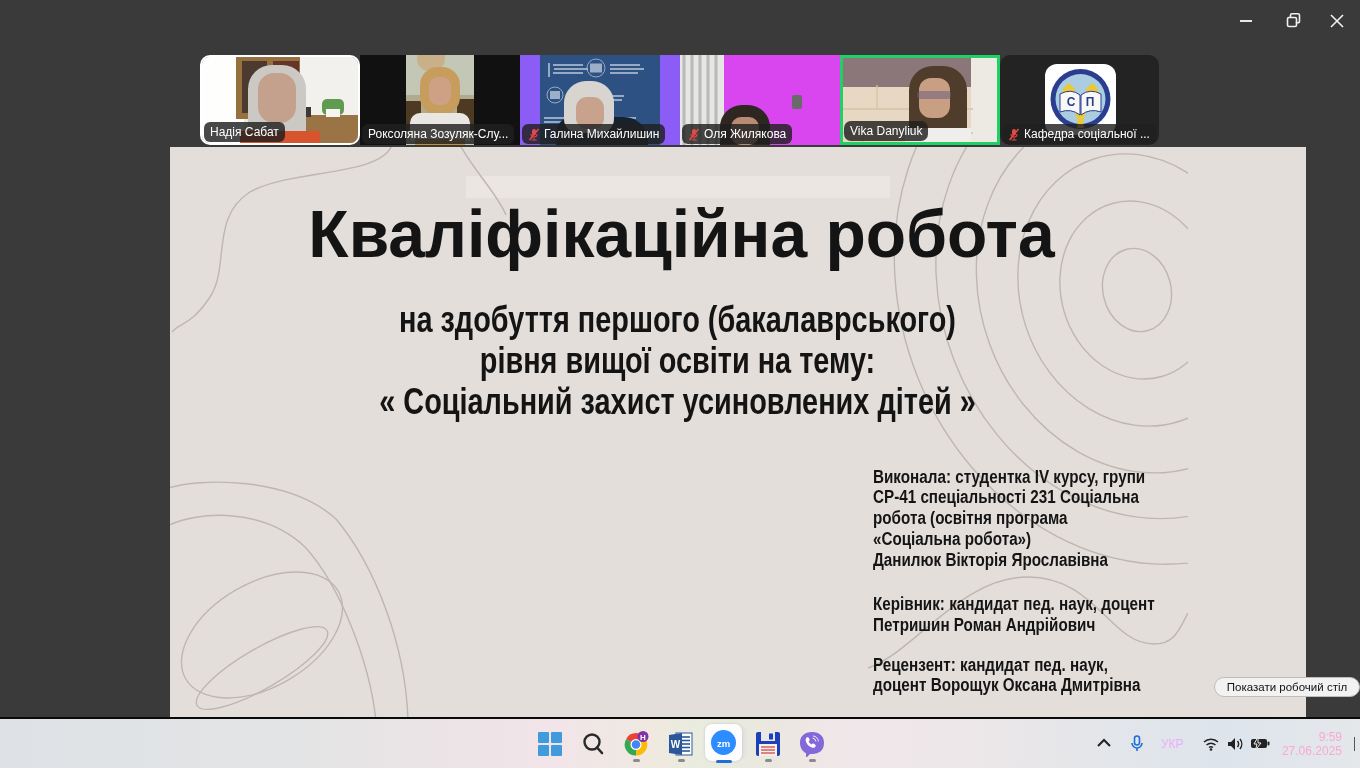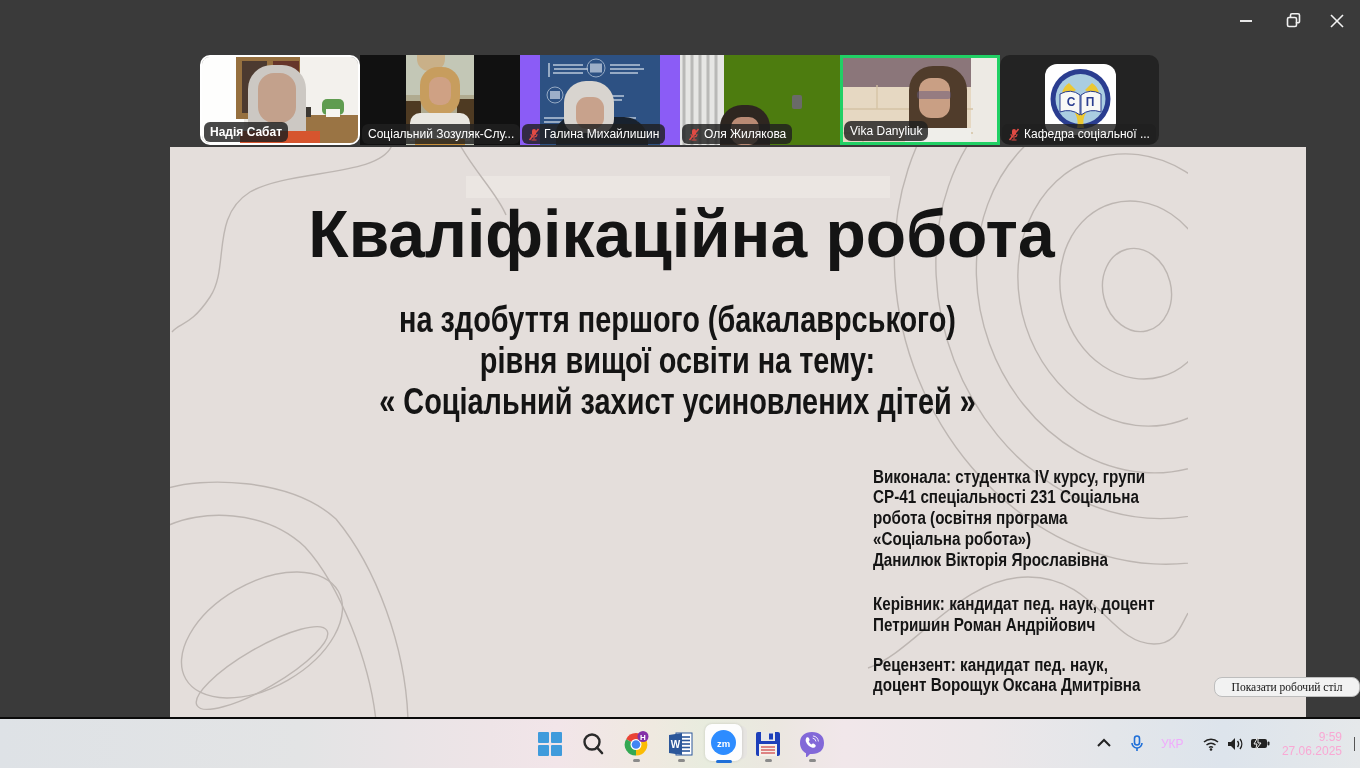--- a/index.html
+++ b/index.html
@@ -38,21 +38,21 @@
   <g stroke="#f0f0f0" stroke-width="1.6" fill="none">
     <rect x="53.5" y="7.5" width="9" height="9" rx="1.5"></rect>
     <path d="M56.5 7.5 v-2.2 a1.5 1.5 0 0 1 1.5 -1.5 h6 a1.5 1.5 0 0 1 1.5 1.5 v6 a1.5 1.5 0 0 1 -1.5 1.5 h-2.2"></path>
   </g>
   <g stroke="#f2f2f2" stroke-width="1.6">
     <line x1="97" y1="5" x2="109" y2="17"></line>
     <line x1="109" y1="5" x2="97" y2="17"></line>
   </g>
 </svg>
 
-<div class="thumb" style="left:200px; border:2px solid #fff; border-radius:10px;font-weight:bold;">
+<div class="thumb" style="left:200px; border:2px solid #fff; border-radius:10px;">
   <div class="abs" style="left:0;top:0;width:156px;height:86px;background:#eceae6;"></div>
   <div class="abs" style="left:0;top:0;width:42px;height:86px;background:#fefefd;"></div>
   <div class="abs" style="left:34px;top:0;width:70px;height:62px;background:#96703f;"></div>
   <div class="abs" style="left:40px;top:4px;width:25px;height:52px;background:#4c3a30;"></div>
   <div class="abs" style="left:71px;top:4px;width:26px;height:52px;background:#66352a;"></div>
   <div class="abs" style="left:98px;top:0;width:58px;height:58px;background:#f3f1ed;"></div>
   <div class="abs" style="left:96px;top:58px;width:60px;height:28px;background:#9a7444;"></div>
   <div class="abs" style="left:120px;top:42px;width:22px;height:16px;background:#5f9c50;border-radius:5px;"></div>
   <div class="abs" style="left:124px;top:52px;width:14px;height:8px;background:#f6f5f1;"></div>
   <div class="abs" style="left:99px;top:50px;width:10px;height:10px;background:#3c3833;"></div>
@@ -67,21 +67,21 @@
   <div class="abs" style="left:46px;top:0;width:68px;height:90px;background:#c3c7b6;"></div>
   <div class="abs" style="left:46px;top:40px;width:68px;height:34px;background:#b0ab90;"></div>
   <div class="abs" style="left:46px;top:46px;width:15px;height:30px;background:#4e3a22;"></div>
   <div class="abs" style="left:97px;top:44px;width:17px;height:32px;background:#4e3a22;"></div>
   <div class="abs" style="left:57px;top:0;width:28px;height:16px;background:#c9b088;border-radius:0 0 12px 12px;"></div>
 
   <div class="abs" style="left:60px;top:12px;width:40px;height:48px;background:#c79d5e;border-radius:18px;"></div>
   <div class="abs" style="left:69px;top:22px;width:22px;height:28px;background:#cfa184;border-radius:9px;"></div>
   <div class="abs" style="left:50px;top:58px;width:60px;height:28px;background:#e9e7e1;border-radius:10px 10px 0 0;"></div>
   <div class="abs" style="left:55px;top:84px;width:50px;height:6px;background:#c78f3a;"></div>
-  <div class="label" style="font-size:12px;">Соціальний Зозуляк-Слу...</div>
+  <div class="label" style="font-size:12px;">Роксоляна Зозуляк-Слу...</div>
 </div>
 
 <div class="thumb" style="left:520px;background:#8b5cf6;">
   <div class="abs" style="left:20px;top:0;width:120px;height:90px;background:#2d5183;"></div>
   <svg class="abs" style="left:20px;top:0" width="120" height="90">
     <g fill="none" stroke="#c3d0e0" stroke-width="1" opacity="0.7">
       <circle cx="56" cy="13" r="9"></circle>
         <rect x="50" y="8.5" width="12" height="9" fill="#cdd8e6" stroke="none"></rect>
       <circle cx="15" cy="40" r="8"></circle>
         <rect x="10" y="36" width="10" height="8" fill="#cdd8e6" stroke="none"></rect>
@@ -111,21 +111,21 @@
         <g fill="#e14b44">
           <rect x="8" y="2" width="8" height="13" rx="4"></rect>
           <path d="M5 12 a7 7 0 0 0 14 0 h-2 a5 5 0 0 1 -10 0 z"></path>
           <rect x="11" y="19" width="2" height="4"></rect>
           <rect x="7" y="23" width="10" height="2"></rect>
         </g>
         <line x1="3" y1="24" x2="21" y2="2" stroke="#e14b44" stroke-width="3"></line>
       </svg>Галина Михайлишин</div>
 </div>
 
-<div class="thumb" style="left:680px;background:#4d7c0f;">
+<div class="thumb" style="left:680px;background:#d946ef;">
   <div class="abs" style="left:0;top:0;width:44px;height:90px;background:#e6e6e4;"></div>
   <svg class="abs" style="left:0;top:0" width="44" height="90">
     <g stroke="#b9b9b7" stroke-width="3">
       <line x1="4" y1="0" x2="4" y2="90"></line>
         <line x1="12" y1="0" x2="12" y2="90"></line>
         <line x1="20" y1="0" x2="20" y2="90"></line>
         <line x1="28" y1="0" x2="28" y2="90"></line>
         <line x1="36" y1="0" x2="36" y2="90"></line>
     </g>
   </svg>
@@ -218,21 +218,21 @@
   <div class="sub" style="top:151.7px;">на здобуття першого (бакалаврського)</div>
   <div class="sub" style="top:192.7px;">рівня вищої освіти на тему:</div>
   <div class="sub" style="top:234.3px;">« Соціальний захист усиновлених дітей »</div>
   <div class="block">
     <div>Виконала: студентка IV курсу, групи<br>СР-41 спеціальності 231 Соціальна<br>робота (освітня програма<br>«Соціальна робота»)<br>Данилюк Вікторія Ярославівна</div>
     <div style="margin-top:23.5px;">Керівник: кандидат пед. наук, доцент<br>Петришин Роман Андрійович</div>
     <div style="margin-top:19px;">Рецензент: кандидат пед. наук,<br>доцент Ворощук Оксана Дмитрівна</div>
   </div>
 </div>
 
-<div class="abs" style="left:1214px;top:677px;width:146px;height:20px;background:#f2f2f2;border:1px solid #bdbdbd;border-radius:8px;color:#111;font-size:11.5px;display:flex;align-items:center;justify-content:center;font-family:Liberation Serif, serif;">Показати робочий стіл</div>
+<div class="abs" style="left:1214px;top:677px;width:146px;height:20px;background:#f2f2f2;border:1px solid #bdbdbd;border-radius:15px;color:#111;font-size:11.5px;display:flex;align-items:center;justify-content:center;">Показати робочий стіл</div>
 
 <div id="tbline"></div>
 <div id="taskbar"></div>
 
 <svg class="tbicon" style="left:537px;" viewBox="0 0 26 26">
   <g fill="#3f9bdc">
     <rect x="1" y="1" width="11" height="11" rx="1"></rect>
     <rect x="14" y="1" width="11" height="11" rx="1"></rect>
     <rect x="1" y="14" width="11" height="11" rx="1"></rect>
     <rect x="14" y="14" width="11" height="11" rx="1"></rect>

